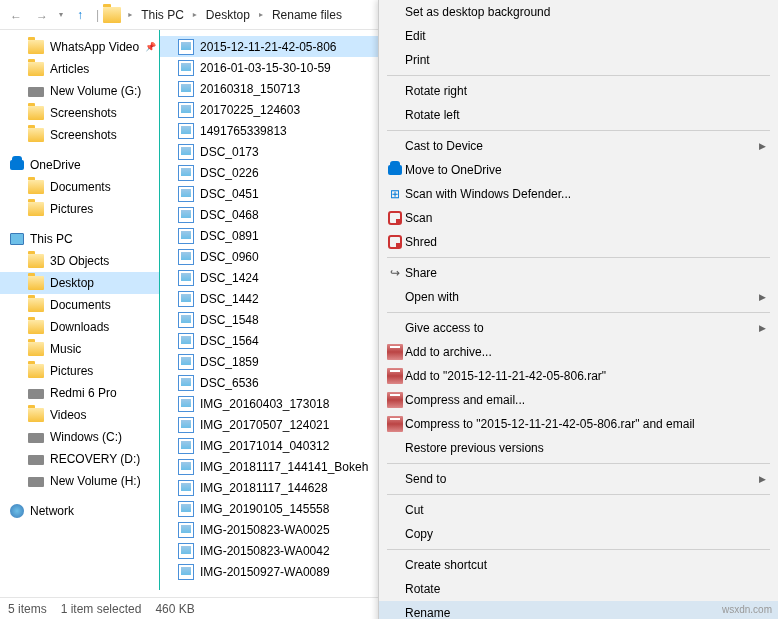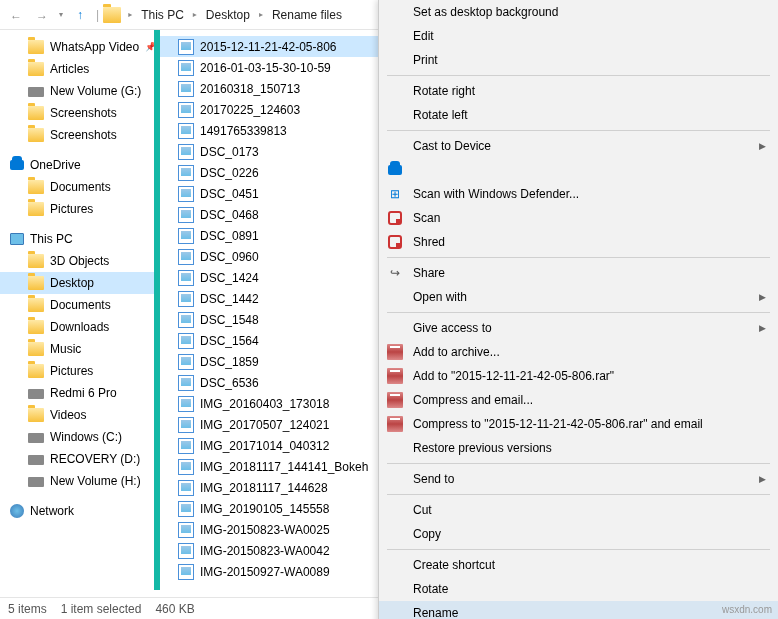--- a/index.html
+++ b/index.html
@@ -8,21 +8,21 @@
 .toolbar { height: 30px; display: flex; align-items: center; border-bottom: 1px solid #e5e5e5; padding: 0 4px; gap: 2px; }
 .navbtn { width: 24px; height: 24px; display: inline-flex; align-items: center; justify-content: center; color: #888; }
 .navbtn.on { color: #0078d7; }
 .sep { color: #aaa; margin: 0 2px; }
 .crumb { padding: 2px 4px; color: #222; }
 .chev { color: #888; padding: 0 3px; font-size: 8px; }
 .foldersm { width: 18px; height: 16px; display: inline-block; background: linear-gradient(#ffe9a6,#f7c13d); border-radius: 1px; position: relative; margin-right: 2px; }
 .foldersm::before { content:''; position:absolute; top:-3px; left:0; width:8px; height:3px; background:#f7c13d; border-radius:1px 1px 0 0; }
 
 .main { display: flex; height: 560px; }
-.tree { width: 160px; border-right: 6px solid #14b8a6; padding: 6px 0; overflow: hidden; }
+.tree { width: 160px; border-right: 1px solid #14b8a6; padding: 6px 0; overflow: hidden; }
 .node { display: flex; align-items: center; height: 22px; padding: 0 4px 0 10px; gap: 6px; white-space: nowrap; }
 .node.sel { background: #cce8ff; }
 .ico { width: 16px; height: 14px; display: inline-block; flex-shrink: 0; }
 .fld { background: linear-gradient(#ffe9a6,#f7c13d); border-radius: 1px; position: relative; }
 .fld::before { content:''; position:absolute; top:-3px; left:0; width:7px; height:3px; background:#f7c13d; border-radius:1px 1px 0 0; }
 .drv { background: #888; height: 10px; border-radius: 1px; margin-top: 2px; }
 .pc { width:14px; height:12px; border:1px solid #3a7ab8; background:#6dbfe8; border-radius:1px; }
 .od { width:14px; height:10px; background:#0078d7; border-radius:2px; position:relative; }
 .od::before { content:''; position:absolute; width:10px; height:7px; background:#0078d7; border-radius:3px; top:-4px; left:2px; }
 .net { background: radial-gradient(circle,#6dbfe8,#3a7ab8); border-radius:50%; width:14px; height:14px; }
@@ -31,21 +31,21 @@
 
 .files { flex: 1; padding: 6px 0; overflow: hidden; }
 .frow { display: flex; align-items: center; height: 21px; padding: 0 6px 0 18px; gap: 6px; white-space: nowrap; }
 .frow.sel { background: #cce8ff; }
 .fico { width: 16px; height: 16px; border: 1px solid #4a90d9; background: #fff; position: relative; flex-shrink: 0; }
 .fico::after { content:''; position:absolute; top:2px; left:2px; right:2px; bottom:4px; background:linear-gradient(#9cc8e8,#6dbfe8); }
 
 .status { position: absolute; bottom: 0; left: 0; right: 0; height: 22px; border-top: 1px solid #e5e5e5; display: flex; align-items: center; padding: 0 8px; gap: 14px; color: #555; font-size: 11px; background:#fff; }
 
 .menu { position: absolute; top: 0; right: 0; width: 400px; background: #f2f2f2; border-left: 1px solid #ccc; box-shadow: -2px 0 6px rgba(0,0,0,.15); z-index: 10; }
-.mi { display: flex; align-items: center; height: 24px; padding: 0 12px 0 6px; gap: 8px; }
+.mi { display: flex; align-items: center; height: 24px; padding: 0 12px 0 6px; }
 .mi.hl { background: #d8e6f2; }
 .msep { height: 1px; background: #d0d0d0; margin: 3px 8px; }
 .mico { width: 20px; height: 18px; display: inline-flex; align-items: center; justify-content: center; flex-shrink: 0; font-size: 13px; }
 .mtxt { flex: 1; }
 .msub { color: #666; font-size: 9px; }
 .rar { background: linear-gradient(#d88,#b44,#d88); width:16px; height:16px; border-radius:1px; position:relative; }
 .rar::after { content:''; position:absolute; top:2px; left:3px; right:3px; height:2px; background:#fff; }
 .mc { width:14px; height:14px; border:2px solid #c33; border-radius:3px; position:relative; }
 .mc::after { content:''; position:absolute; width:5px; height:5px; background:#c33; border-radius:0 0 3px 0; bottom:-1px; right:-1px; }
 
@@ -302,20 +302,21 @@
     <div class="msep"></div>
     <div class="mi">
       <span class="mico"></span>
       <span class="mtxt">Cast to Device</span>
       <span class="msub">▶</span>
     </div>
     <div class="mi">
       <span class="mico">
         <span class="ico od" style="width:14px;height:10px"></span>
       </span>
+      <span class="mtxt">Move to OneDrive</span>
     </div>
     <div class="mi">
       <span class="mico">
         <span style="color:#0078d7">⊞</span>
       </span>
       <span class="mtxt">Scan with Windows Defender...</span>
     </div>
     <div class="mi">
       <span class="mico">
         <span class="mc"></span>

